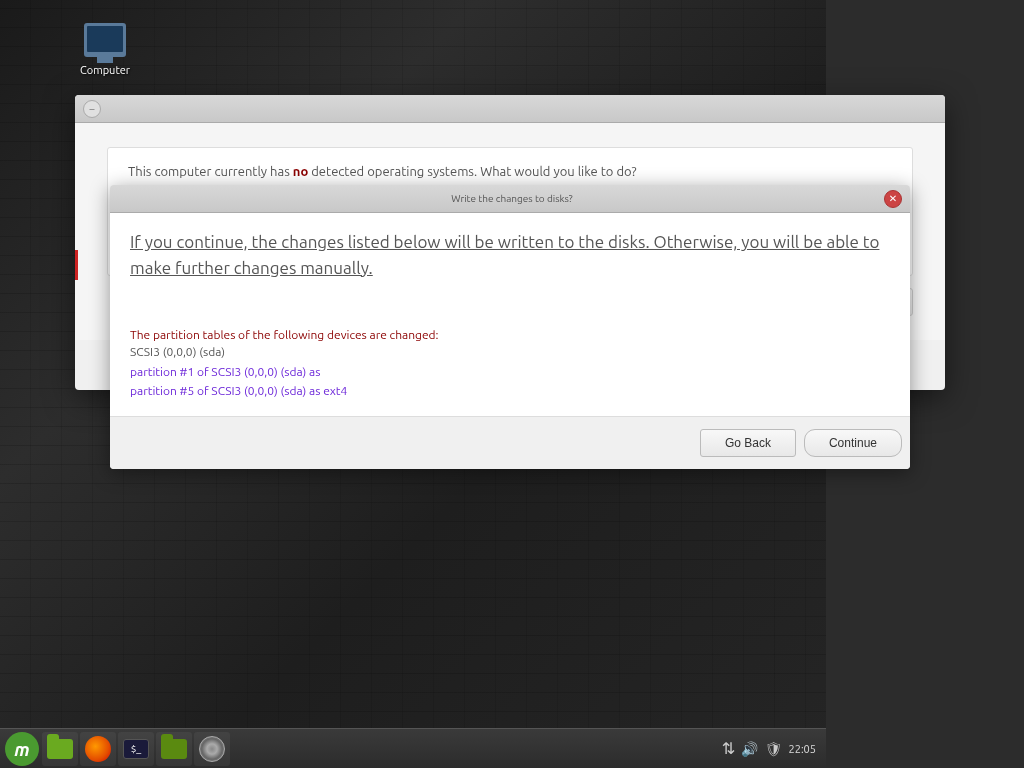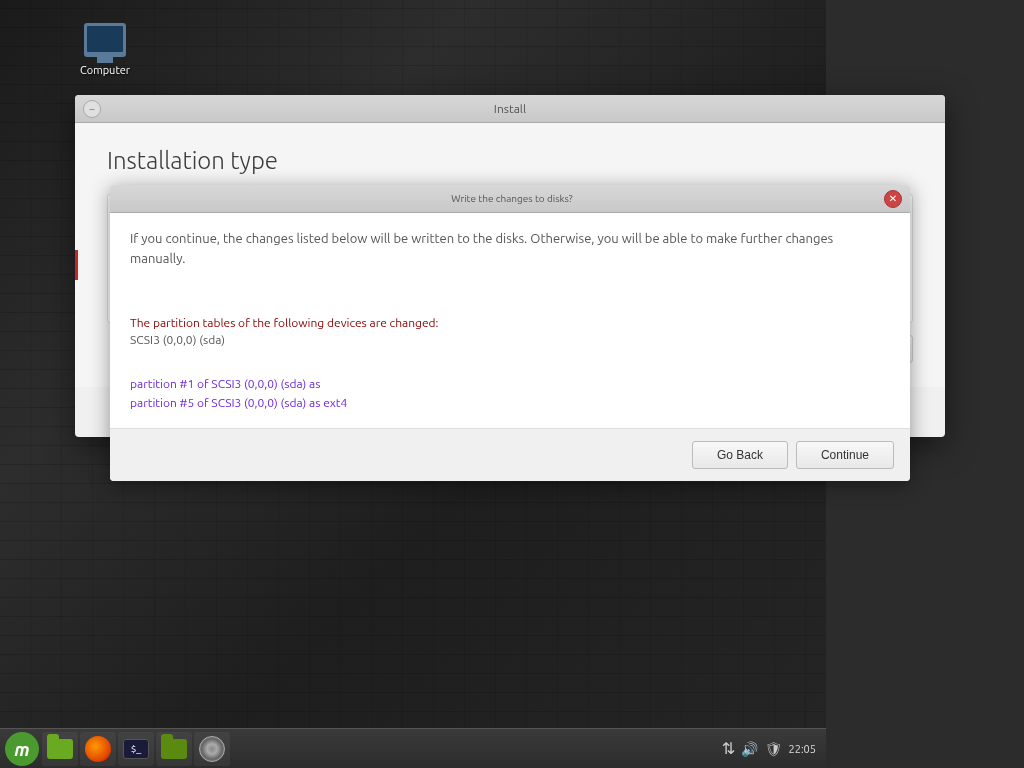--- a/index.html
+++ b/index.html
@@ -310,74 +310,75 @@
     }
 
     .modal-body {
       padding: 16px 20px;
       background: #fff;
       border-bottom: 1px solid #ddd;
     }
 
     .modal-info-text {
       color: #555;
-      font-size: 13px;
+      font-size: 17px;
       margin-bottom: 16px;
       line-height: 1.5;
+      text-decoration: underline;
     }
 
     .modal-section-title {
       color: #8b0000;
       font-size: 12px;
       margin-bottom: 4px;
       margin-top: 48px;
     }
 
     .modal-device-text {
       color: #555;
       font-size: 12px;
-      margin-bottom: 28px;
+      margin-bottom: 4px;
       margin-left: 0;
     }
 
     .modal-partition-title {
       color: #8b0000;
       font-size: 12px;
       margin-bottom: 4px;
     }
 
     .modal-partition-text {
       color: #6d28d9;
       font-size: 12px;
       line-height: 1.6;
     }
 
     .modal-footer {
       display: flex;
       justify-content: flex-end;
       gap: 8px;
-      padding: 12px 16px;
+      padding: 12px 8px;
       background: #f0f0f0;
     }
 
     .btn-go-back {
       padding: 6px 24px;
       background: linear-gradient(180deg, #f8f8f8, #e8e8e8);
       border: 1px solid #bbb;
       border-radius: 3px;
       font-size: 12px;
       color: #333;
       cursor: pointer;
     }
 
     .btn-continue {
       padding: 6px 24px;
       background: linear-gradient(180deg, #f8f8f8, #e8e8e8);
       border: 1px solid #bbb;
-      border-radius: 3px;
+      border-radius: 11px;
       font-size: 12px;
       color: #333;
       cursor: pointer;
     }
 
     
     .taskbar {
       position: absolute;
       bottom: 0;
       left: 0;
@@ -544,26 +545,24 @@
       </div>
     </div>
     <span class="desktop-icon-label">Computer</span>
   </div>
 
   <div class="installer-window">
     <div class="window-titlebar">
       <div class="window-controls">
         <div class="win-btn-minimize">–</div>
       </div>
-      <span class="window-title">Install</span>
       <div style="width:18px"></div>
     </div>
 
     <div class="window-content">
-      <h1 class="page-title">Installation type</h1>
 
       <div class="info-box">
         <p class="question-text">
           <span>This computer currently has</span>
           <span class="no-highlight">no</span>
           <span>detected operating systems. What would you like to do?</span>
         </p>
 
         <div class="radio-option">
           <div class="radio-circle"></div>

